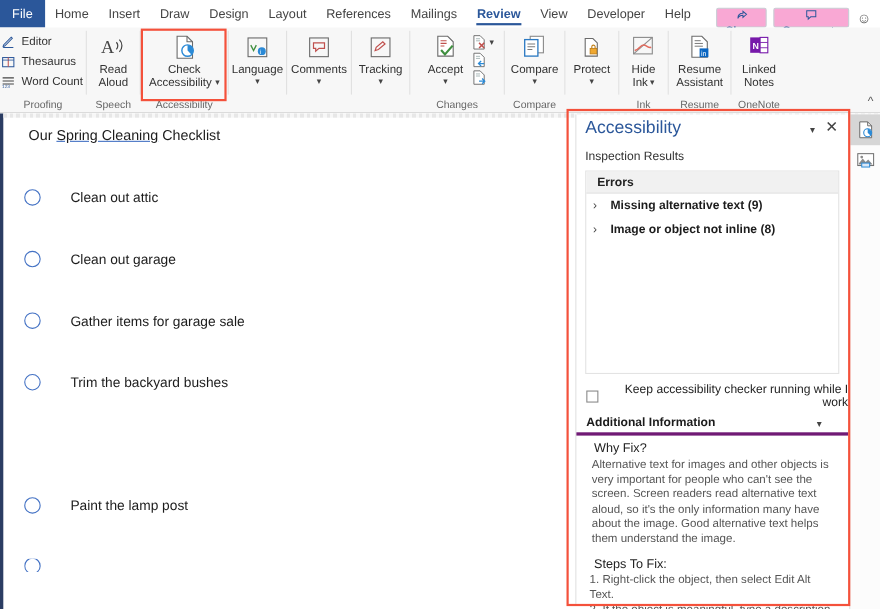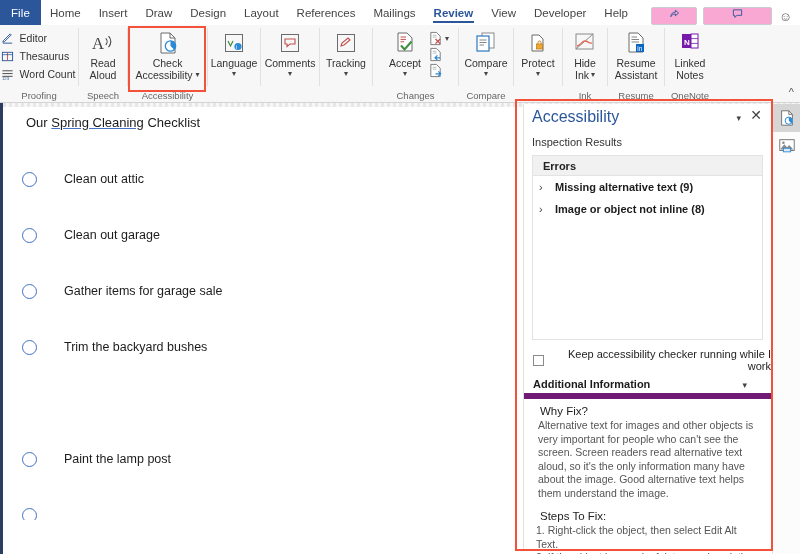--- a/index.html
+++ b/index.html
@@ -88,21 +88,21 @@
     position:absolute; left:0; top:103px; width:800px; height:451px;
     background:#ffffff; overflow:hidden;
   }
   .page-leftedge { position:absolute; left:0; top:0; width:3px; height:451px; background:#2b3d63; }
   .doc-rule { position:absolute; left:3px; top:0; width:797px; height:4px;
      background: repeating-linear-gradient(to right,#e7e7e7 0 3px,#f7f7f7 3px 6px); }
 
   .doc-title { position:absolute; left:26px; top:12px; font-size:13px; color:#1c1c1c; }
   .doc-title .ul { text-decoration: underline; text-decoration-color:#4472c4; }
 
-  .chk-row { position:absolute; left:22px; display:flex; align-items:flex-start; gap:0; }
+  .chk-row { position:absolute; left:22px; display:flex; align-items:center; gap:0; }
   .chk-circle {
     width:15px; height:15px; border:1.4px solid #4472c4; border-radius:50%;
     flex:0 0 auto;
   }
   .chk-label { margin-left:27px; font-size:12.5px; color:#1c1c1c; white-space:nowrap; }
 
   
   .pane {
     position:absolute; left:523px; top:104px; width:248px; height:445px;
     background:#ffffff; border-left:1px solid #e2e2e2;
@@ -121,21 +121,21 @@
   .res-item { height:22px; display:flex; align-items:center; padding-left:6px; font-size:11px;
      font-weight:bold; color:#1c1c1c; }
   .res-item .arr { width:16px; color:#444; font-weight:normal; font-size:11px;}
 
   .keeprow { display:flex; align-items:center; gap:6px; padding:8px 0 4px 9px;text-align:right; }
   .cbox { width:11px; height:11px; border:1px solid #8a8a8a; background:#fff; flex:0 0 auto;}
   .keeprow span { font-size:11px; color:#222;}
 
   .addinfo-head {
     display:flex; align-items:flex-end; padding:2px 24px 3px 9px;
-    border-bottom:6px solid #701a75;
+    border-bottom:3px solid #701a75;
   }
   .addinfo-head b { font-size:11px; color:#1c1c1c;}
   .addinfo-head .chev2 { margin-left:auto; font-size:9px; color:#444;}
 
   .sect-h { padding:6px 0 2px 16px; font-size:11.5px; color:#222; }
   .sect-p { padding:0 12px 0 14px; font-size:10.5px; color:#555; line-height:13.5px; }
   .sect-p2 { padding:0 10px 0 12px; font-size:10.5px; color:#555; line-height:13.5px; }
 
   
   .rail { position:absolute; right:0; top:104px; width:28px; height:450px; background:#fcfcfc;

